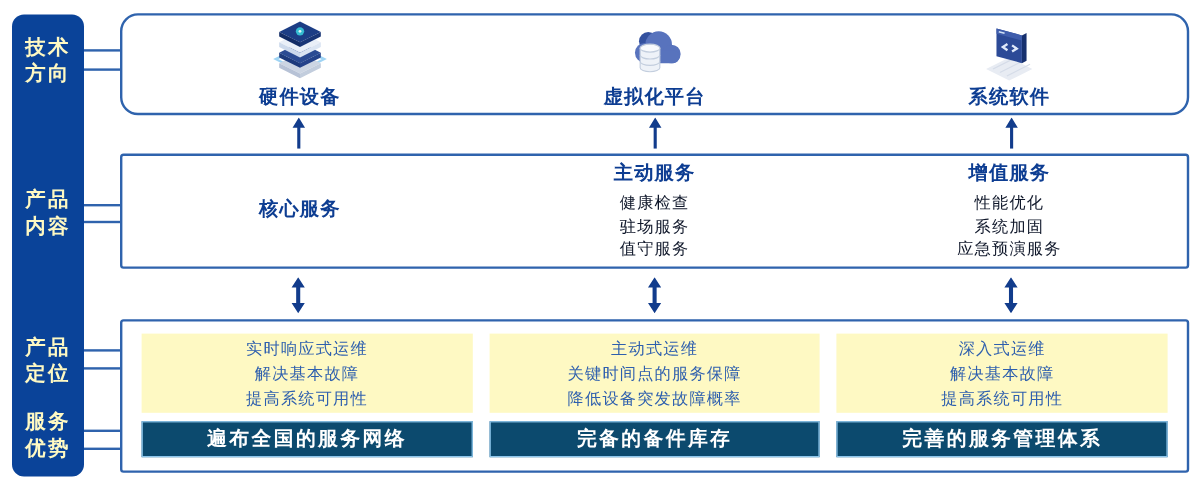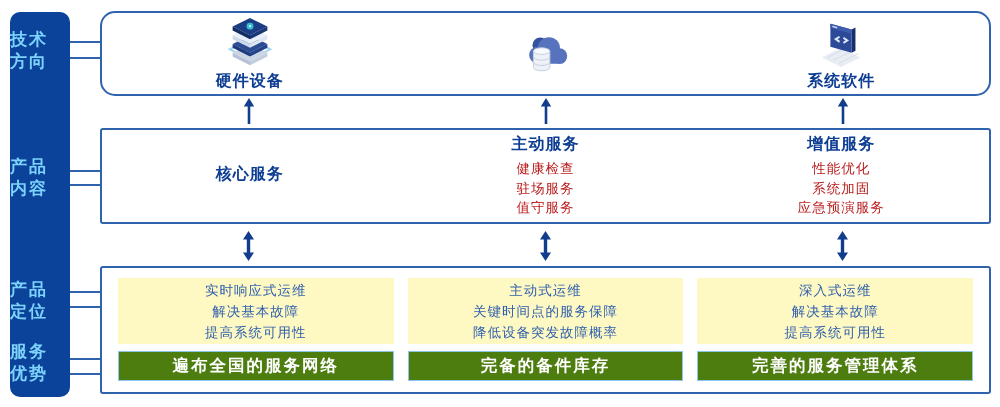--- a/index.html
+++ b/index.html
@@ -11,22 +11,22 @@
   }
   .canvas { position:absolute; left:0; top:0; width:1000px; height:407px; }
 
   
   .sidebar {
     position:absolute; left:10px; top:12px; width:60px; height:385px;
     background:#0a4399; border-radius:10px;
   }
   .side-label {
     position:absolute; left:0; width:60px;
-    color:#7dd3fc; font-weight:bold; font-size:17px; line-height:22px;
-    white-space:pre-line; letter-spacing:2px;
+    color:#fef9c3; font-weight:bold; font-size:17px; line-height:22px;
+    text-align:center; white-space:pre-line; letter-spacing:2px;
   }
   .conn {
     position:absolute; left:70px; width:31px; height:2px; background:#2f63ad;
   }
 
   
   .panel {
     position:absolute; left:100px; width:891px; background:#ffffff;
     border:2px solid #2f63ad; border-radius:3px;
   }
@@ -35,31 +35,31 @@
   .panel.bottom { top:266px; height:128px; display:flex; gap:14px; padding:10px 16px 11px; }
 
   
   .tech-col { flex:1; display:flex; flex-direction:column; align-items:center; justify-content:center; }
   .tech-icon { width:54px; height:54px; display:block; }
   .tech-label { margin-top:1px; font-size:16px; font-weight:bold; color:#0d3d92; letter-spacing:1px; }
 
   
   .mid-col { flex:1; display:flex; flex-direction:column; align-items:center; justify-content:center; }
   .mid-title { font-size:16px; font-weight:bold; color:#0d3d92; letter-spacing:1px; margin-bottom:4px; }
-  .mid-item  { font-size:13.5px; color:#b91c1c; line-height:19.5px; letter-spacing:1px; }
+  .mid-item  { font-size:13.5px; color:#0f172a; line-height:19.5px; letter-spacing:1px; }
 
   
   .pos-col  { flex:1; display:flex; flex-direction:column; }
   .pos-gray {
     flex:1; background:#fef9c3; margin-bottom:7px;
     display:flex; flex-direction:column; align-items:center; justify-content:center;
     color:#2e5fae; font-size:13.5px; line-height:21px; letter-spacing:1px;
   }
   .pos-bar  {
-    height:30px; background:#4d7c0f; border:1px solid #8ec7ed;
+    height:30px; background:#0c4a6e; border:1px solid #8ec7ed;
     display:flex; align-items:center; justify-content:center;
     color:#ffffff; font-size:16.5px; font-weight:bold; letter-spacing:2px;font-family:Liberation Mono, monospace;
   }
 
   
   .arrow-row { position:absolute; left:100px; width:891px; display:flex; }
   .arrow-row.r1 { top:98px;  height:28px; }
   .arrow-row.r2 { top:229px; height:34px; align-items:center; }
   .arrow-cell { flex:1; display:flex; justify-content:center; align-items:flex-start; }
   .arrow-svg { display:block; fill:#123c8c; }
@@ -121,20 +121,21 @@
           <circle cx="19" cy="29" r="8.5" fill="#5873bd"></circle>
           <circle cx="31" cy="22" r="11.5" fill="#5873bd"></circle>
           <circle cx="42" cy="30" r="8" fill="#5873bd"></circle>
           <rect x="13" y="27" width="36" height="11" rx="5.5" fill="#5873bd"></rect>
           <path d="M15 25 L15 42 A8.5 3.4 0 0 0 32 42 L32 25 Z" fill="#eef2f8" stroke="#c3cede" stroke-width="1"></path>
           <ellipse cx="23.5" cy="25" rx="8.5" ry="3.4" fill="#f8fafd" stroke="#c3cede" stroke-width="1"></ellipse>
           <path d="M15 31 A8.5 3.4 0 0 0 32 31" fill="none" stroke="#c3cede" stroke-width="1"></path>
           <path d="M15 36.5 A8.5 3.4 0 0 0 32 36.5" fill="none" stroke="#c3cede" stroke-width="1"></path>
         </svg>
       </span>
+      <span class="tech-label">虚拟化平台</span>
     </div>
 
     <div class="tech-col">
       <span>
         <svg class="tech-icon" viewBox="0 0 56 56">
           <path d="M8 43 L28 33 L48 43 L28 53 Z" fill="#e8ecf3"></path>
           <path d="M14 43 L34 33 M20 46 L40 36 M26 49 L46 39" stroke="#d5dce8" stroke-width="1" fill="none"></path>
           <path d="M39 14 L43 12 L43 36 L39 38 Z" fill="#16306e"></path>
           <path d="M17 8 L39 14 L39 38 L17 32 Z" fill="#2c4a97"></path>
           <path d="M17 8 L39 14 L39 18.5 L17 12.5 Z" fill="#3f5dac"></path>

